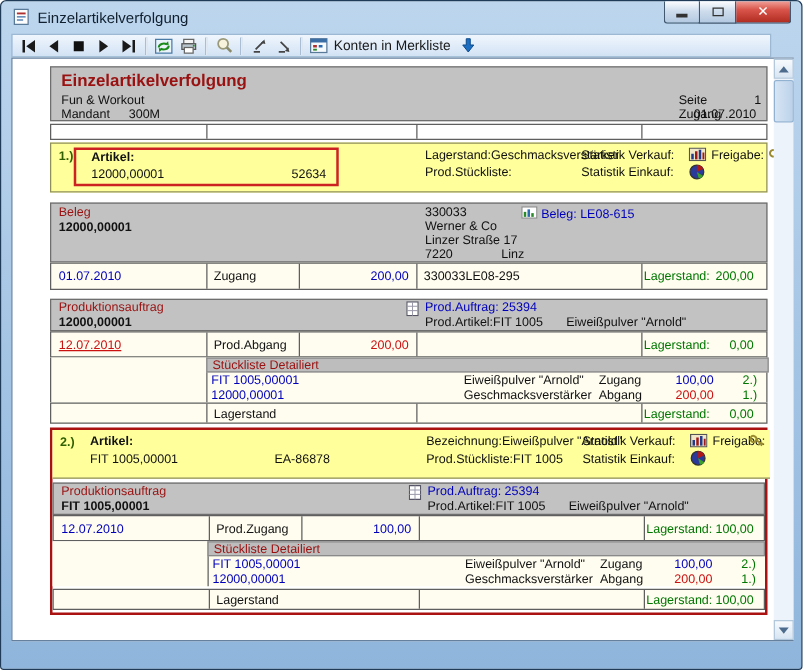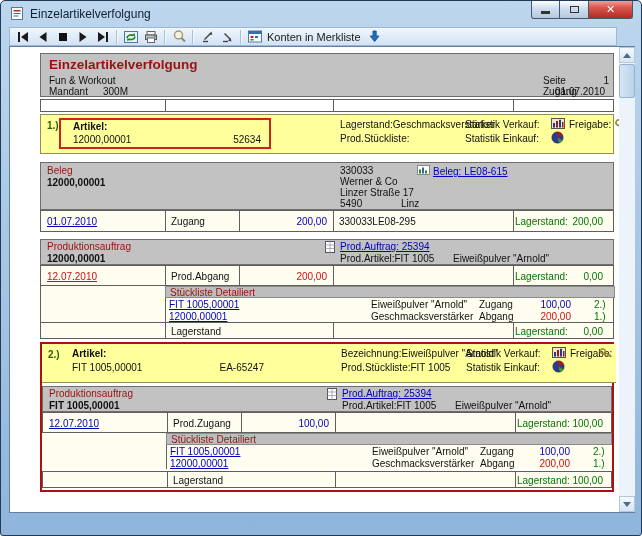--- a/index.html
+++ b/index.html
@@ -20,21 +20,21 @@
   .tsep{width:1px;height:14px;background:#a9bed4;border-right:1px solid #f4f9fd;margin:0 3px;}
   .tlabel{font-size:11px;color:#1a1a1a;margin:0 4px 0 2px;white-space:nowrap;}
   .viewport{position:absolute;left:8px;top:45px;width:626px;height:467px;background:#fff;border:1px solid #64809e;box-sizing:border-box;}
   .report{position:absolute;left:30px;top:0;width:574px;height:465px;font-size:10px;color:#111;}
   .abs{position:absolute;white-space:nowrap;}
   .b{font-weight:bold;}
   .dkred{color:#991111;}
   .grn{color:#007700;}
   .blu{color:#0000bb;}
   .rd{color:#cc1111;}
-  .lnk{color:#0000bb;text-decoration:underline;cursor:pointer;}
+  .lnk{color:#0000bb;cursor:pointer;}
   .lnk-red{color:#cc1111;text-decoration:underline;cursor:pointer;}
   .rt{text-align:right;}
   .gblock{position:absolute;left:0;width:574px;background:#c2c2c2;border:1px solid #6e6e6e;box-sizing:border-box;}
   .crow{position:absolute;left:0;width:574px;background:#fffdf0;border:1px solid #5f5f5f;box-sizing:border-box;}
   .dv{position:absolute;top:0;bottom:0;width:1px;background:#5f5f5f;}
   .yellow{position:absolute;left:0;width:574px;background:#ffff9c;border:1px solid #8f8f5a;box-sizing:border-box;}
   .redbox{position:absolute;left:18px;top:3px;width:212px;height:31px;border:2px solid #cc2222;box-sizing:border-box;}
   .subband{position:absolute;left:124px;width:450px;background:#bdbdbd;border:1px solid #8a8a8a;box-sizing:border-box;}
   .subwrap{position:absolute;left:0;width:574px;background:#fffdf0;border-left:1px solid #5f5f5f;border-right:1px solid #5f5f5f;box-sizing:border-box;}
   .sec2{position:absolute;left:0;top:295px;width:574px;height:150px;border:2px solid #aa1111;box-sizing:border-box;}
@@ -211,21 +211,21 @@
               </g>
             </svg></span>
       </div>
 
       <div class="gblock" style="top:115px;height:48px;">
         <span class="abs dkred" style="left:6px;top:2px;">Beleg</span>
         <span class="abs b" style="left:6px;top:14px;">12000,00001</span>
         <span class="abs" style="left:299px;top:2px;">330033</span>
         <span class="abs" style="left:299px;top:13px;">Werner &amp; Co</span>
         <span class="abs" style="left:299px;top:24px;">Linzer Straße 17</span>
-        <span class="abs" style="left:299px;top:35px;">5490</span>
+        <span class="abs" style="left:299px;top:35px;">7220</span>
         <span class="abs" style="left:360px;top:35px;">Linz</span>
         <span class="abs" style="left:376px;top:2px;"><svg width="13" height="10">
               <rect x=".5" y=".5" width="12" height="9" fill="#fff" stroke="#888"></rect>
               <rect x="2" y="4.5" width="2" height="4" fill="#2a8a2a"></rect>
               <rect x="5" y="2.5" width="2" height="6" fill="#2a6ab0"></rect>
               <rect x="8" y="5.5" width="2" height="3" fill="#2a8a2a"></rect>
             </svg></span>
         <span class="abs lnk" style="left:392px;top:3px;">Beleg: LE08-615</span>
       </div>
 
@@ -291,21 +291,21 @@
         <span class="abs grn" style="left:474px;top:3px;">Lagerstand:</span>
         <span class="abs grn rt" style="left:500px;top:3px;width:62px;">0,00</span>
       </div>
 
       <div class="sec2">
 
         <div class="yellow" style="top:0;height:39px;border:none;border-bottom:1px solid #8f8f5a;">
           <span class="abs b" style="left:6px;top:5px;color:#2f5f00;">2.)</span>
           <span class="abs b" style="left:30px;top:4px;">Artikel:</span>
           <span class="abs" style="left:30px;top:18px;">FIT 1005,00001</span>
-          <span class="abs rt" style="left:150px;top:18px;width:72px;">EA-65247</span>
+          <span class="abs rt" style="left:150px;top:18px;width:72px;">EA-86878</span>
           <span class="abs" style="left:299px;top:4px;">Bezeichnung:Eiweißpulver "Arnold"</span>
           <span class="abs" style="left:299px;top:18px;">Prod.Stückliste:FIT 1005</span>
           <span class="abs" style="left:424px;top:4px;">Statistik Verkauf:</span>
           <span class="abs" style="left:510px;top:3px;"><svg width="14" height="11">
                 <rect x=".5" y=".5" width="13" height="10" fill="#efe7c8" stroke="#555"></rect>
                 <rect x="2" y="5" width="2" height="4.5" fill="#223a8a"></rect>
                 <rect x="5" y="3" width="2" height="6.5" fill="#a01818"></rect>
                 <rect x="8" y="1.8" width="2" height="7.7" fill="#223a8a"></rect>
                 <rect x="11" y="4" width="1.5" height="5.5" fill="#a01818"></rect>
               </svg></span>

